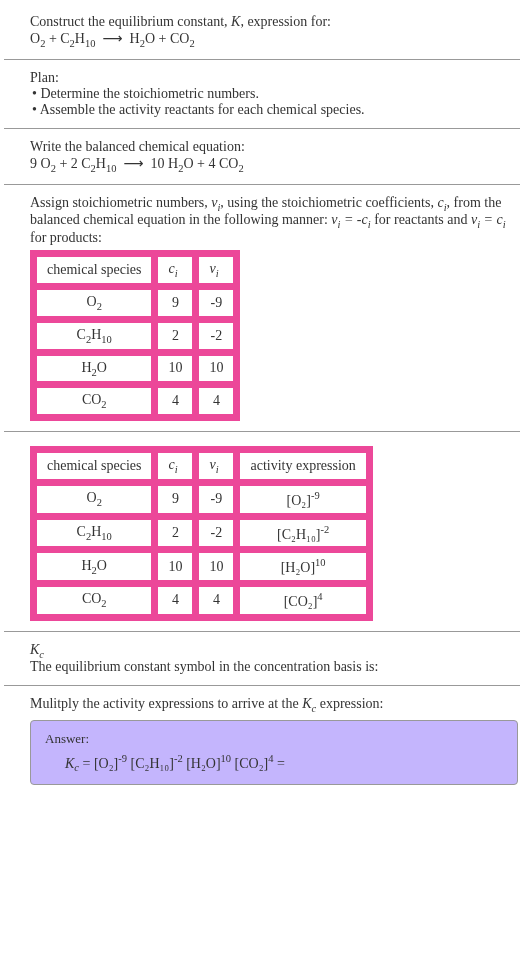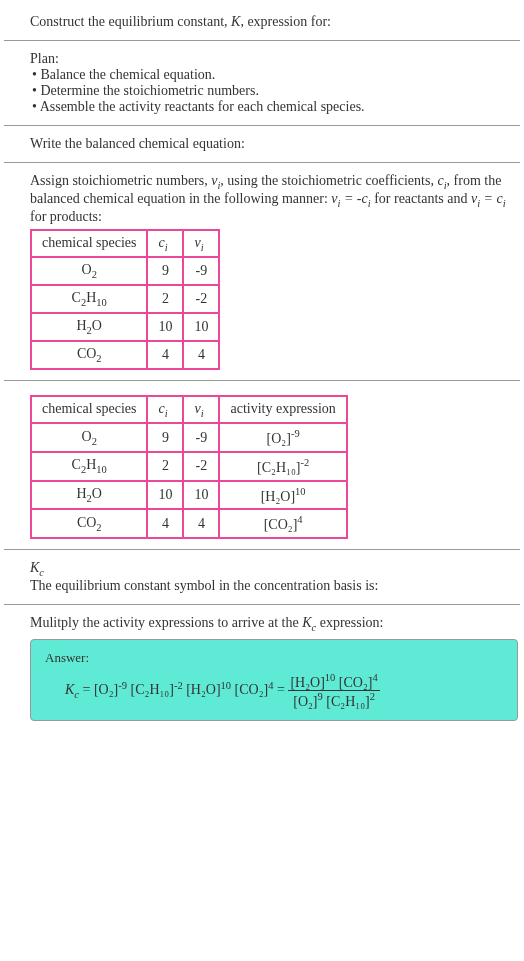--- a/index.html
+++ b/index.html
@@ -36,30 +36,30 @@
       vertical-align: super;
     }
     .italic {
       font-style: italic;
     }
     table {
       border-collapse: collapse;
       margin-top: 4px;
     }
     td, th {
-      border: 2px solid #ec4899;
+      border: 7px solid #ec4899;
       padding: 4px 10px;
       text-align: center;
       font-weight: normal;
     }
     th {
       text-align: left;
     }
     .answer-box {
-      background: #5eead4;
+      background: #c4b5fd;
       border: 1px solid #999;
       border-radius: 4px;
       padding: 10px 14px;
       margin-top: 6px;
     }
     .answer-label {
       font-size: 13px;
       margin-bottom: 6px;
     }
     .frac {
@@ -83,35 +83,40 @@
       padding-left: 2px;
     }
   </style>
 </head>
 <body>
 
 <div class="section">
   <div>
     <span>Construct the equilibrium constant, </span><span class="italic">K</span><span>, expression for:</span>
   </div>
+  <div class="equation">
+    O<sub>2</sub> + C<sub>2</sub>H<sub>10</sub> &nbsp;⟶&nbsp; H<sub>2</sub>O + CO<sub>2</sub>
+  </div>
 </div>
 
 <hr>
 
 <div class="section">
   <div>Plan:</div>
-  <div class="plan-item">• Balance the chemical equation.</div>
   <div class="plan-item">• Determine the stoichiometric numbers.</div>
   <div class="plan-item">• Assemble the activity reactants for each chemical species.</div>
 </div>
 
 <hr>
 
 <div class="section">
   <div>Write the balanced chemical equation:</div>
+  <div class="equation">
+    9 O<sub>2</sub> + 2 C<sub>2</sub>H<sub>10</sub> &nbsp;⟶&nbsp; 10 H<sub>2</sub>O + 4 CO<sub>2</sub>
+  </div>
 </div>
 
 <hr>
 
 <div class="section">
   <div>
     <span>Assign stoichiometric numbers, </span><span class="italic">ν<sub>i</sub></span><span>, using the stoichiometric coefficients, </span><span class="italic">c<sub>i</sub></span><span>, from the balanced chemical equation in the following manner: </span><span class="italic">ν<sub>i</sub> = -c<sub>i</sub></span><span> for reactants and </span><span class="italic">ν<sub>i</sub> = c<sub>i</sub></span><span> for products:</span>
   </div>
   <table>
     <tbody>
@@ -193,19 +198,15 @@
 <hr>
 
 <div class="section">
   <div>
     <span>Mulitply the activity expressions to arrive at the </span><span class="italic">K</span><sub class="italic">c</sub><span> expression:</span>
   </div>
   <div class="answer-box">
     <div class="answer-label">Answer:</div>
     <div class="kc-line">
       <span class="italic">K</span><sub class="italic">c</sub><span> = </span><span>[O₂]</span><sup>-9</sup> <span>[C₂H₁₀]</span><sup>-2</sup> <span>[H₂O]</span><sup>10</sup> <span>[CO₂]</span><sup>4</sup> = 
-      <span class="frac">
-        <span class="num"><span>[H₂O]</span><sup>10</sup> <span>[CO₂]</span><sup>4</sup></span>
-        <span class="den"><span>[O₂]</span><sup>9</sup> <span>[C₂H₁₀]</span><sup>2</sup></span>
-      </span>
     </div>
   </div>
 </div>
 
 </body></html>

